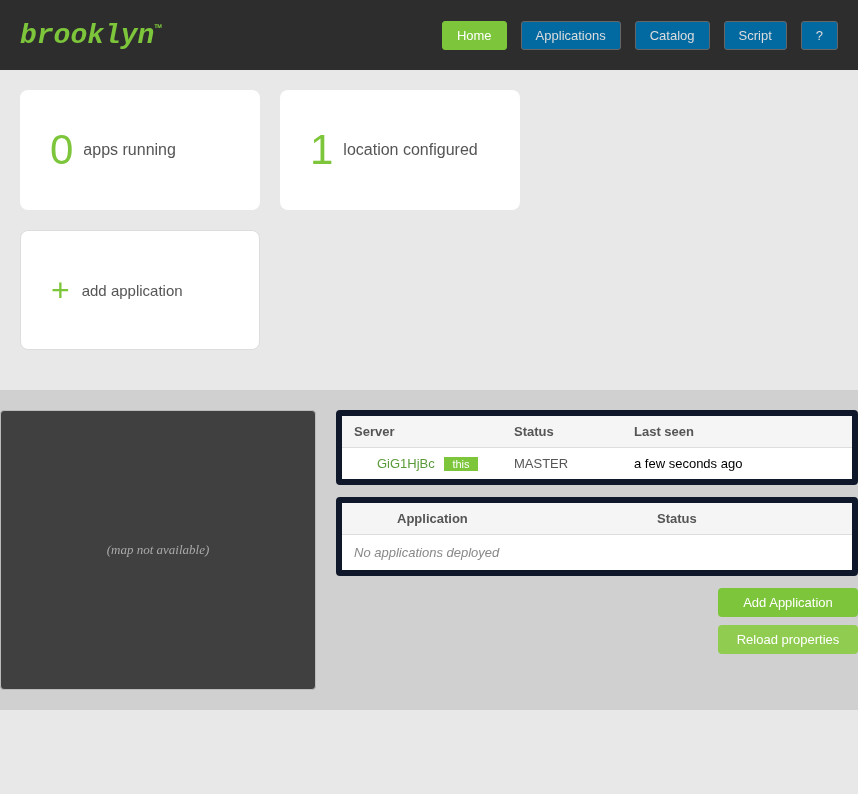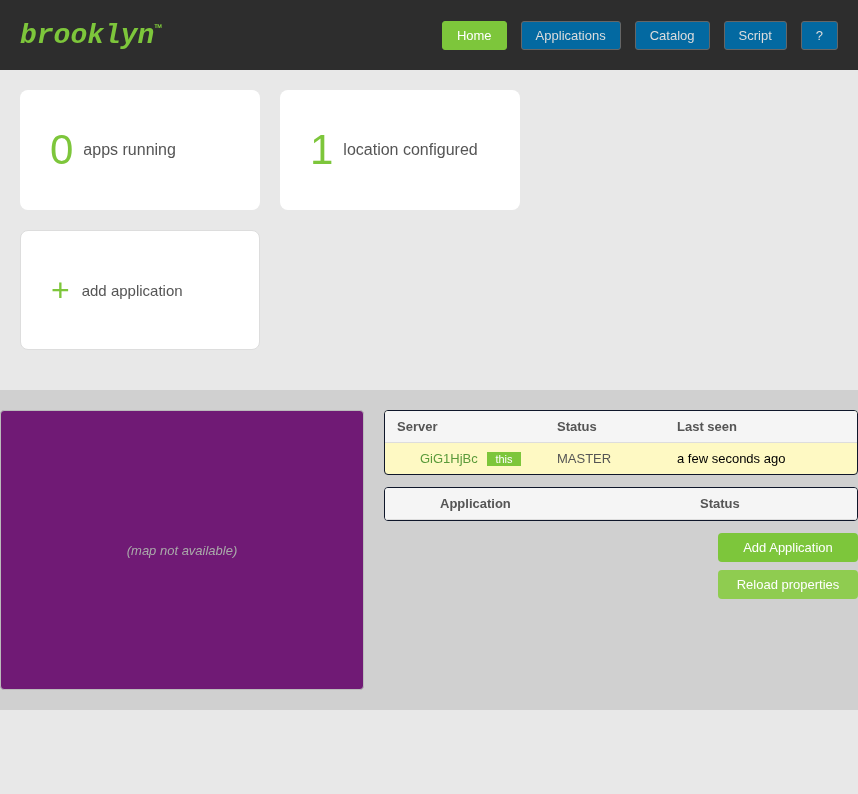--- a/index.html
+++ b/index.html
@@ -114,47 +114,48 @@
       background: #d0d0d0;
       padding: 20px;
       display: flex;
       gap: 20px;
       margin: 0 -20px;
       padding: 20px;
     }
 
     
     .map-panel {
-      background: #701a75;
+      background: #404040;
       border: 1px solid #bbb;
       border-radius: 4px;
-      width: 364px;
+      width: 316px;
       min-height: 280px;
       display: flex;
       align-items: center;
       justify-content: center;
+      font-family: Liberation Serif, serif;
     }
     .map-unavailable {
       color: #aaa;
       font-size: 13px;
       font-style: italic;
     }
 
     
     .right-panel {
       flex: 1;
       display: flex;
       flex-direction: column;
       gap: 12px;
     }
 
     
     .data-table {
-      background: #fef9c3;
-      border: 1px solid #0f172a;
+      background: #ffffff;
+      border: 6px solid #0f172a;
       border-radius: 4px;
       overflow: hidden;
       font-size: 13px;
     }
     .table-header-row {
       display: flex;
       background: #f5f5f5;
       border-bottom: 1px solid #ddd;
       font-weight: bold;
       color: #555;
@@ -292,20 +293,23 @@
         <div class="col-status status-master">MASTER</div>
         <div class="col-lastseen">a few seconds ago</div>
       </div>
     </div>
 
     <div class="data-table">
       <div class="table-header-row">
         <div class="col-app">Application</div>
         <div class="col-app-status">Status</div>
       </div>
+      <div class="table-data-row">
+        <div class="no-apps">No applications deployed</div>
+      </div>
     </div>
 
     <div class="action-buttons">
       <button class="btn-green">Add Application</button>
       <button class="btn-green-outline">Reload properties</button>
     </div>
   </div>
 </div>
 
 </body></html>

